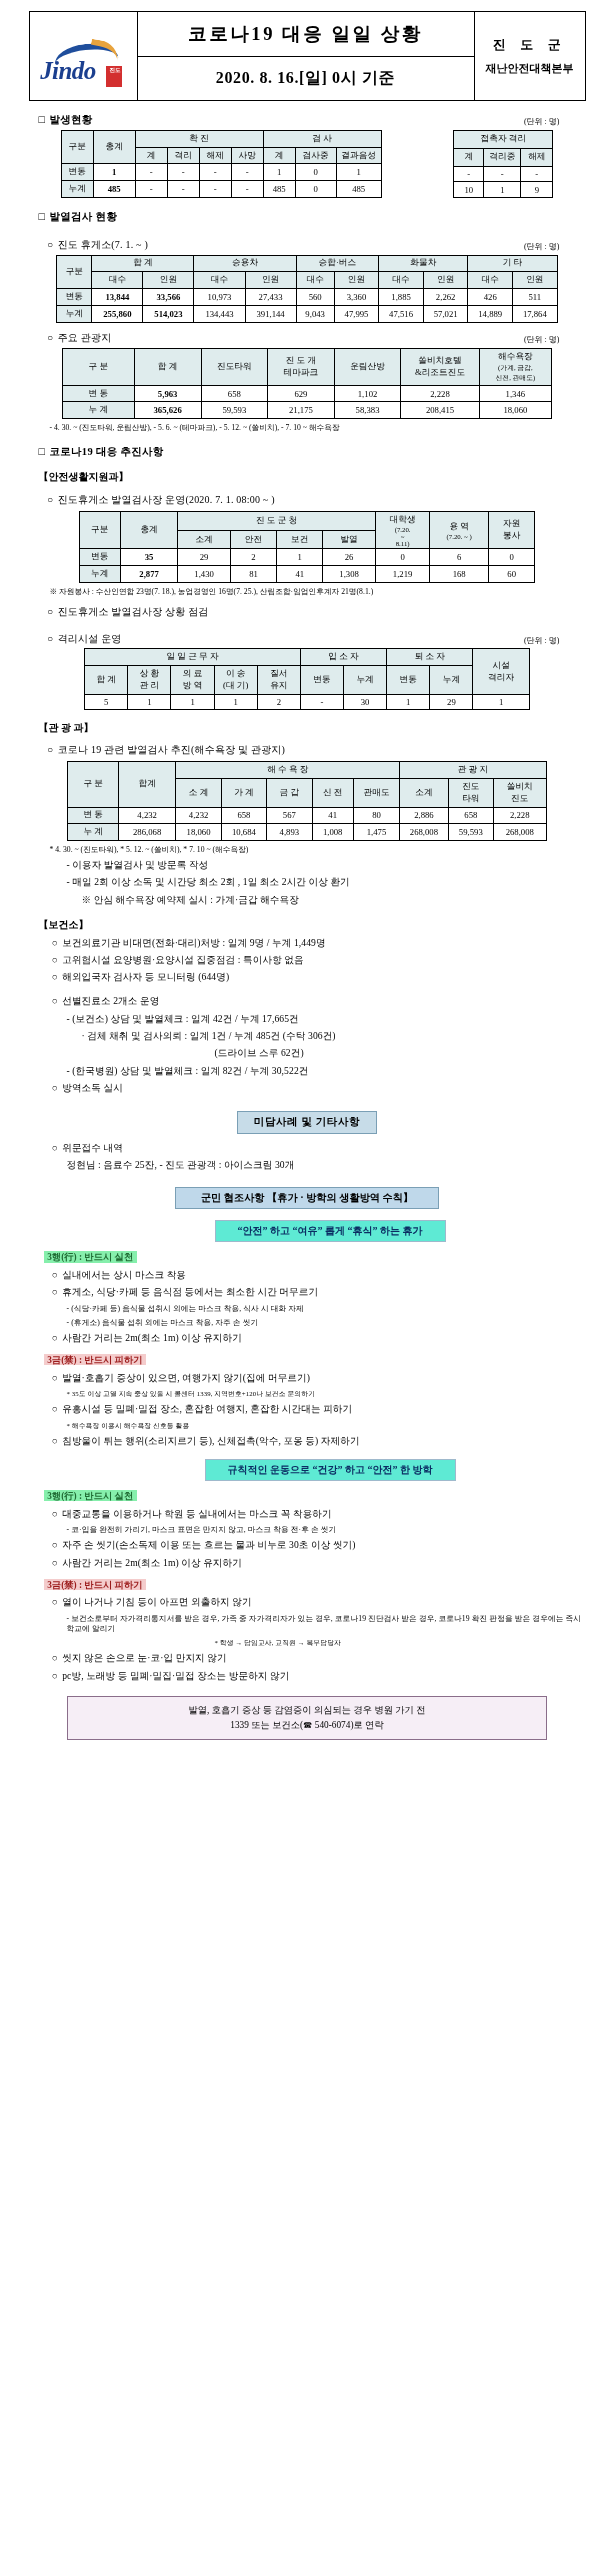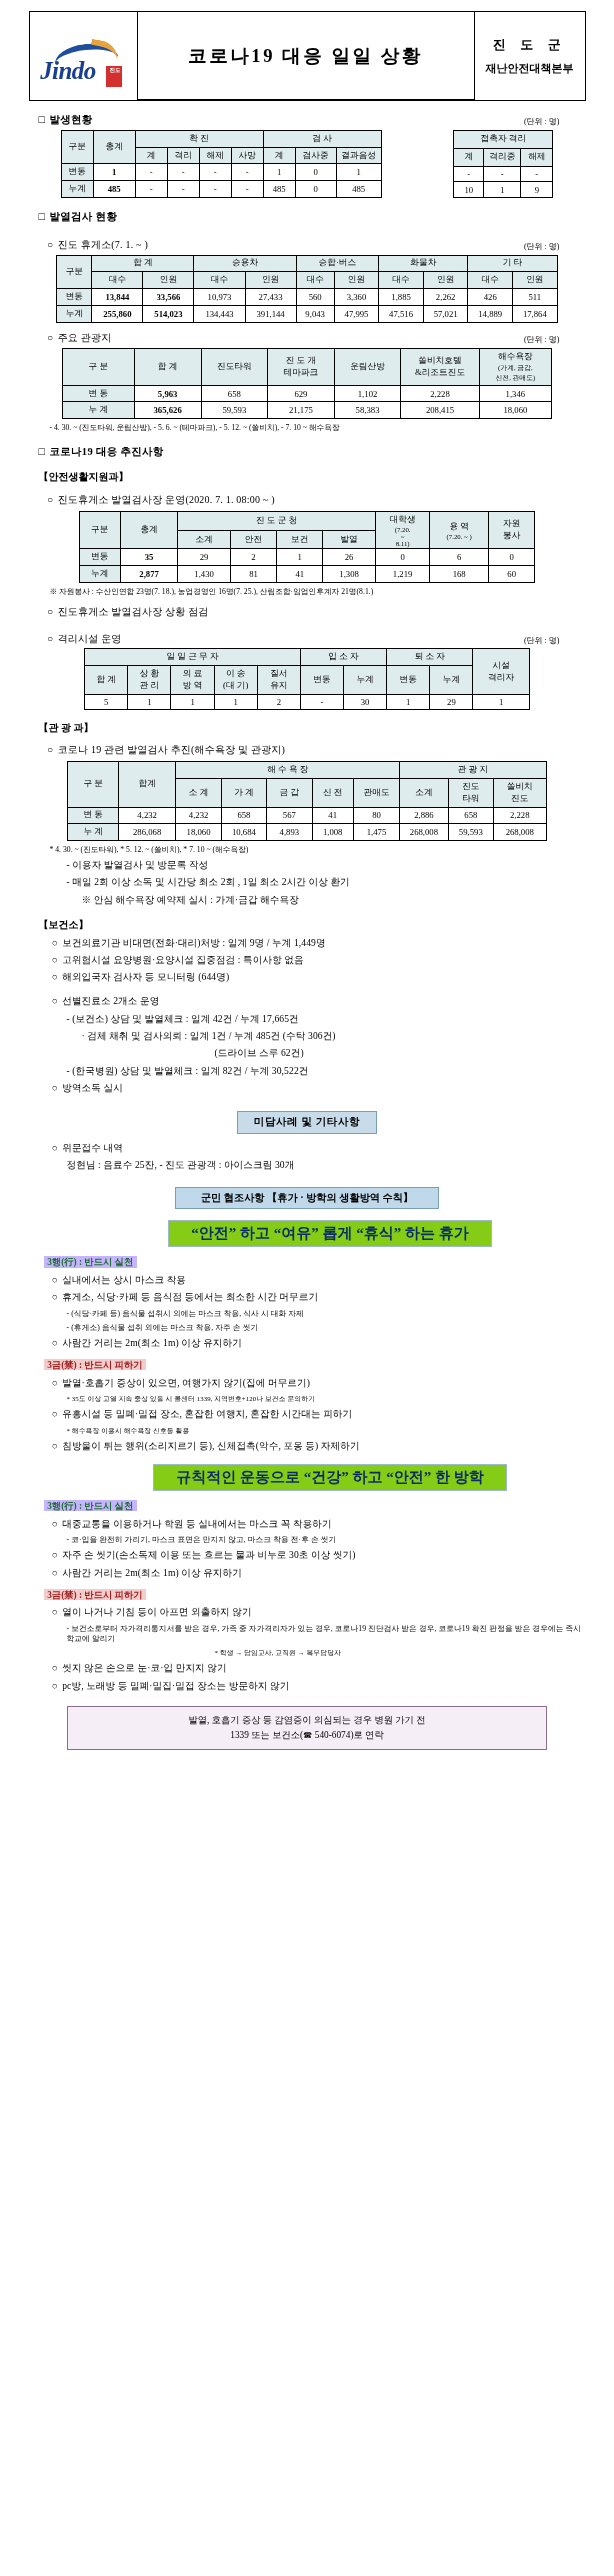--- a/index.html
+++ b/index.html
@@ -57,24 +57,24 @@
   .tiny { font-size:6.8px; }
 
   
   .banner { display:flex; justify-content:center; margin:16px 0 7.4px 0; }
   .banner .box { background:#c7dce8; border:0.6px solid #7a9fb5; padding:3.7px 16px;
                  font-size:10.5px; font-weight:bold; letter-spacing:0.6px; }
   .banner2 { display:flex; justify-content:center; margin:15px 0 6.2px 0; }
   .banner2 .box { background:#bfd8ea; border:0.6px solid #7a9fb5; padding:3.1px 25px;
                   font-size:10.2px; font-weight:bold; }
   .banner3 { display:flex; justify-content:center; margin:11px 0 7.4px 0; }
-  .banner3 .box { background:#84cc16; border:0.6px solid #9fb9cc; padding:3.1px 22px;
-                  font-size:15px; font-weight:bold; color:#0b2d63;margin-left:46px; }
+  .banner3 .box { background:#5eead4; border:0.6px solid #9fb9cc; padding:3.1px 22px;
+                  font-size:10px; font-weight:bold; color:#0b2d63;margin-left:46px; }
   .subbanner { margin:8.7px 0 5px 15px; font-size:9.3px; font-weight:bold; }
-  .subbanner .tag { background:#c4b5fd; padding:0.6px 3.7px; }
+  .subbanner .tag { background:#86efac; padding:0.6px 3.7px; }
   .subbanner .tag.red { background:#f4cccc; }
   .green-txt { color:#1f6b33; }
   .red-txt { color:#9b1b1b; }
 
   
   .contact { margin:13.6px auto 0 auto; width:86%; border:0.9px solid #8a6d8a; background:#f6eef6;
              padding:6.2px 8.7px; font-size:9.3px; text-align:center; line-height:1.6; }
 
   
   .jl-swoosh { position:absolute; left:17.3px; top:2.5px; width:64px; height:21px;
@@ -99,20 +99,21 @@
       <div class="logo-wrap">
         <div class="jl-swoosh"></div>
         <div class="jl-swoosh2"></div>
         <div class="jl-text">Jindo</div>
         <div class="jl-redbox"></div>
         <div class="jl-redtxt">진도</div>
       </div>
     </div>
     <div class="mh-center">
       <div class="mh-title">코로나19 대응 일일 상황</div>
+      <div class="mh-date">2020. 8. 16.[일]  0시 기준</div>
     </div>
     <div class="mh-right">
       <div class="mh-org">진 도 군</div>
       <div class="mh-sub">재난안전대책본부</div>
     </div>
   </div>
 
   <div class="unit-row">
     <div class="sq-head">발생현황</div>
     <div class="unit-inline">(단위 : 명)</div>

